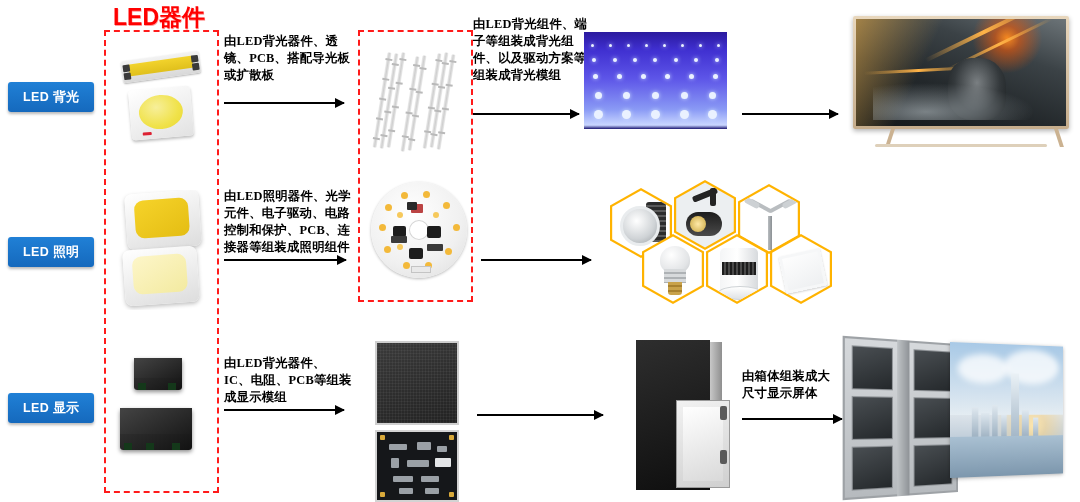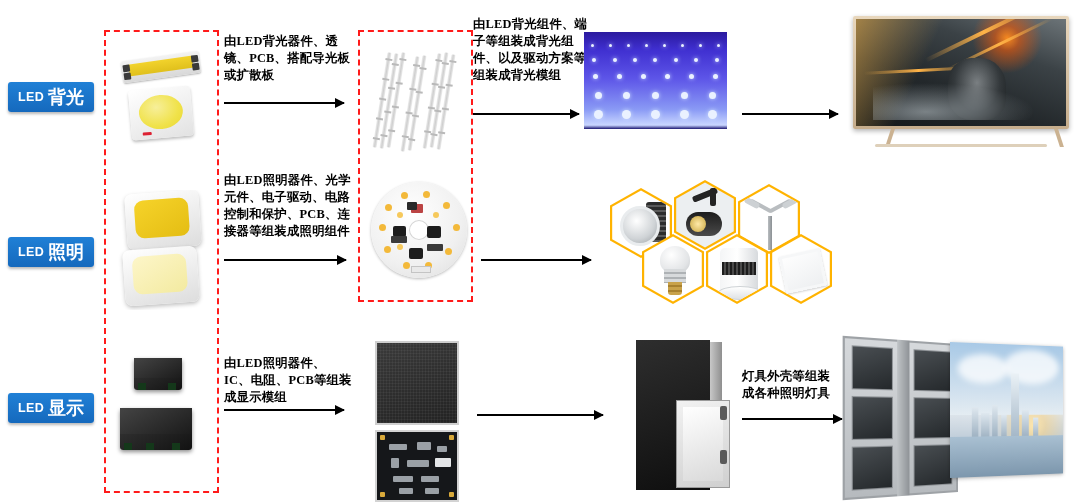--- a/index.html
+++ b/index.html
@@ -42,21 +42,21 @@
     display:flex;align-items:center;justify-content:center;
     color:#fff;
     white-space:nowrap;
   }
   .badge .b-en{
     font-family:"Liberation Sans","DejaVu Sans",sans-serif;
     font-size:12.5px;font-weight:bold;letter-spacing:.4px;
   }
   .badge .b-cn{
     font-family:"Liberation Sans","DejaVu Sans",sans-serif;
-    font-size:18px;font-weight:bold;margin-left:4px;
+    font-size:13px;font-weight:bold;margin-left:4px;
   }
 
   
   .caption{
     position:absolute;
     font-family:"Liberation Serif","DejaVu Serif",serif;
     font-weight:bold;
     font-size:12.4px;
     line-height:17px;
     color:#000;
@@ -259,20 +259,21 @@
   .wall .pic2 .cloud{position:absolute;background:rgba(255,255,255,.75);border-radius:50%;filter:blur(3px);}
   .wall .pic2 .tower{position:absolute;background:linear-gradient(180deg,#eaf1f6,#9fb3c4);}
   .wall .pic2 .bldg{position:absolute;background:linear-gradient(180deg,#dfe8ef,#93a8ba);}
   .wall .pic2 .sea{position:absolute;left:0;right:0;bottom:0;height:30%;background:linear-gradient(180deg,#a9c0d2,#7d97ad);}
 </style>
 </head>
 <body>
 
 <div class="stage">
 
+  <div class="col-header" style="left:113px;top:2px;">LED器件</div>
 
   <div class="dashed-box" style="left:104px;top:30px;width:115px;height:463px;"></div>
   <div class="dashed-box" style="left:358px;top:30px;width:115px;height:272px;"></div>
 
   <div class="badge" style="left:8px;top:82px;">
     <span class="b-en">LED</span>
     <span class="b-cn">背光</span>
   </div>
 
   <div class="pic" style="left:110px;top:40px;width:104px;height:110px;">
@@ -417,21 +418,21 @@
 
   <div class="pic" style="left:110px;top:190px;width:104px;height:120px;">
     <div class="led-rr" style="left:16px;top:2px;">
         <div class="face amber"></div>
       </div>
     <div class="led-rr" style="left:14px;top:58px;">
         <div class="face cream"></div>
       </div>
   </div>
 
-  <div class="caption" style="left:224px;top:172px;width:130px;">由LED照明器件、光学元件、电子驱动、电路控制和保护、PCB、连接器等组装成照明组件</div>
+  <div class="caption" style="left:224px;top:188px;width:130px;">由LED照明器件、光学元件、电子驱动、电路控制和保护、PCB、连接器等组装成照明组件</div>
   <div class="arrow" style="left:224px;top:259px;width:122px;"></div>
 
   <div class="pic" style="left:367px;top:178px;width:104px;height:112px;">
     <div style="position:absolute;left:4px;top:4px;width:96px;height:96px;border-radius:50%;background:radial-gradient(circle at 42% 34%,#ffffff,#f0f0f0 60%,#dcdcdc);box-shadow:0 1px 3px rgba(0,0,0,.28);">
       <div style="position:absolute;left:38px;top:38px;width:20px;height:20px;border-radius:50%;background:#ffffff;box-shadow:inset 0 0 0 1px #d6d6d6;"></div>
       <span style="position:absolute;left:14px;top:22px;width:7px;height:7px;border-radius:50%;background:#f3b93a;"></span>
       <span style="position:absolute;left:30px;top:10px;width:7px;height:7px;border-radius:50%;background:#f3b93a;"></span>
       <span style="position:absolute;left:52px;top:9px;width:7px;height:7px;border-radius:50%;background:#f3b93a;"></span>
       <span style="position:absolute;left:72px;top:20px;width:7px;height:7px;border-radius:50%;background:#f3b93a;"></span>
       <span style="position:absolute;left:82px;top:42px;width:7px;height:7px;border-radius:50%;background:#f3b93a;"></span>
@@ -525,21 +526,21 @@
         <span class="grn" style="left:34px;"></span>
     </div>
     <div class="blk" style="left:10px;top:56px;width:72px;height:42px;border-radius:3px;">
       <div class="top"></div>
       <span class="grn"></span>
         <span class="grn" style="left:26px;"></span>
         <span class="grn" style="left:52px;"></span>
     </div>
   </div>
 
-  <div class="caption" style="left:224px;top:355px;width:128px;">由LED照明器件、IC、电阻、PCB等组装成显示模组</div>
+  <div class="caption" style="left:224px;top:355px;width:128px;">由LED背光器件、IC、电阻、PCB等组装成显示模组</div>
   <div class="arrow" style="left:224px;top:409px;width:120px;"></div>
 
   <div class="dispmod" style="left:375px;top:341px;width:84px;height:84px;"></div>
   <div class="pcb" style="left:375px;top:430px;width:84px;height:72px;">
     <span class="pad" style="left:3px;top:3px;"></span>
       <span class="pad" style="right:3px;top:3px;"></span>
     <span class="pad" style="left:3px;bottom:3px;"></span>
       <span class="pad" style="right:3px;bottom:3px;"></span>
     <span class="cmp" style="left:12px;top:12px;width:18px;height:6px;"></span>
     <span class="cmp" style="left:40px;top:10px;width:14px;height:8px;"></span>
@@ -558,21 +559,21 @@
   <div class="cab" style="left:636px;top:340px;width:100px;height:158px;">
     <div class="front"></div>
     <div class="edge"></div>
     <div class="door">
         <div class="doorin"></div>
       </div>
     <span class="hinge" style="left:84px;top:66px;"></span>
     <span class="hinge" style="left:84px;top:110px;"></span>
   </div>
 
-  <div class="caption" style="left:742px;top:368px;width:100px;">灯具外壳等组装成各种照明灯具</div>
+  <div class="caption" style="left:742px;top:368px;width:100px;">由箱体组装成大尺寸显示屏体</div>
   <div class="arrow" style="left:742px;top:418px;width:100px;"></div>
 
   <div class="wall" style="left:846px;top:338px;width:230px;height:160px;">
     <div class="rig">
       <div class="cell" style="left:8px;top:8px;width:38px;height:40px;"></div>
       <div class="cell" style="left:8px;top:54px;width:38px;height:40px;"></div>
       <div class="cell" style="left:8px;top:100px;width:38px;height:40px;"></div>
       <div class="vbar" style="left:50px;"></div>
       <div class="cell" style="left:66px;top:8px;width:40px;height:40px;"></div>
       <div class="cell" style="left:66px;top:54px;width:40px;height:40px;"></div>

